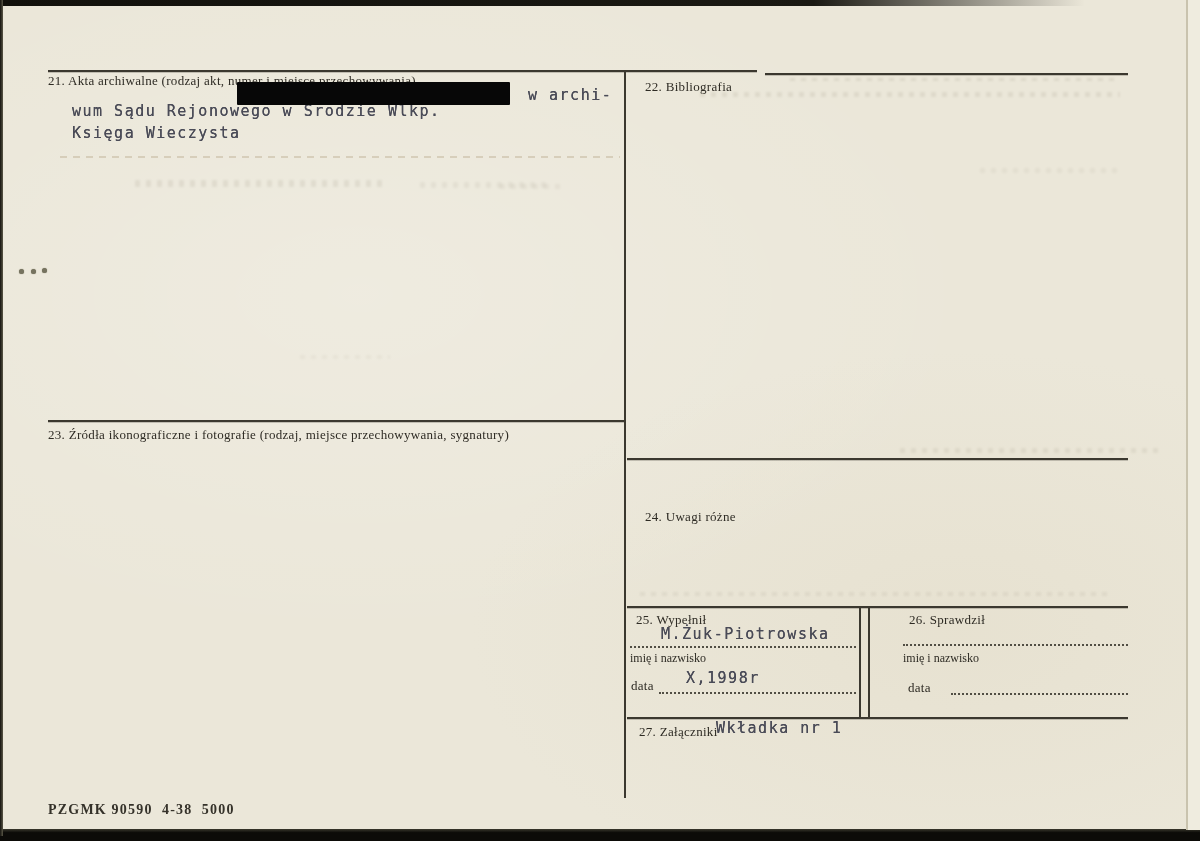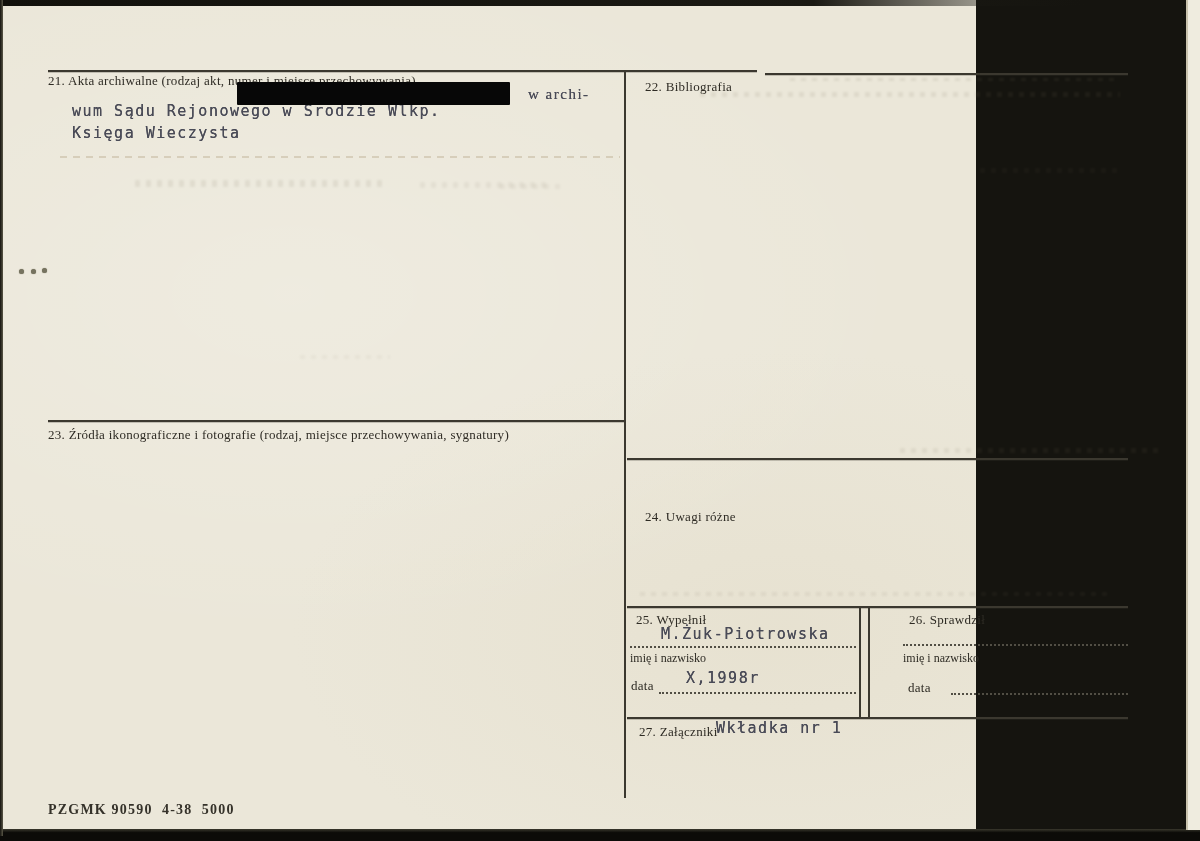--- a/index.html
+++ b/index.html
@@ -2,21 +2,21 @@
 <html><head>
 <meta charset="utf-8">
 <style>
   html,body{margin:0;padding:0;}
   body{
     width:1200px;height:841px;overflow:hidden;
     background:#15140f;
     font-family:"Liberation Serif", serif;
   }
   #scan{
-    position:relative;width:976px;height:841px;
+    position:relative;width:1200px;height:841px;
     background:
       radial-gradient(ellipse 900px 500px at 30% 35%, rgba(255,255,255,.18), rgba(255,255,255,0) 70%),
       radial-gradient(ellipse 700px 400px at 80% 75%, rgba(223,215,193,.35), rgba(223,215,193,0) 70%),
       #ebe7d9;
   }
   
   .edge{position:absolute;background:#14130e;}
   .edge-top{left:0;top:0;width:1085px;height:6px;
     background:linear-gradient(to right,#12110c 0%,#1a1913 75%,rgba(26,25,19,0) 100%);}
   .edge-bottom{left:0;top:829px;width:1200px;height:12px;
@@ -87,21 +87,21 @@
   <div class="rule-v" style="left:624px;top:71px;height:727px;"></div>
   <div class="rule-h" style="left:48px;top:420px;width:577px;"></div>
   <div class="rule-h" style="left:627px;top:458px;width:501px;"></div>
   <div class="rule-h" style="left:627px;top:606px;width:501px;"></div>
   <div class="rule-v-double" style="left:859px;top:606px;height:112px;"></div>
   <div class="rule-h" style="left:627px;top:717px;width:501px;"></div>
 
   <div>
     <span class="label-print" style="left:48px;top:73px;">21. Akta archiwalne (rodzaj akt, numer i miejsce przechowywania)</span>
     <span class="typed" style="left:72px;top:84px;margin-top:40px;">Księga Wieczysta</span>
-    <span class="typed" style="left:528px;top:86px;font-family:Liberation Serif, serif;">w archi-</span>
+    <span class="typed" style="left:528px;top:86px;">w archi-</span>
     <span class="typed" style="left:72px;top:102px;">wum Sądu Rejonowego w Srodzie Wlkp.</span>
     <div class="redaction" style="left:237px;top:82px;width:273px;height:23px;"></div>
   </div>
 
   <div>
     <span class="label-print" style="left:645px;top:79px;">22. Bibliografia</span>
   </div>
 
   <div>
     <span class="label-print" style="left:48px;top:427px;">23. Źródła ikonograficzne i fotografie (rodzaj, miejsce przechowywania, sygnatury)</span>

